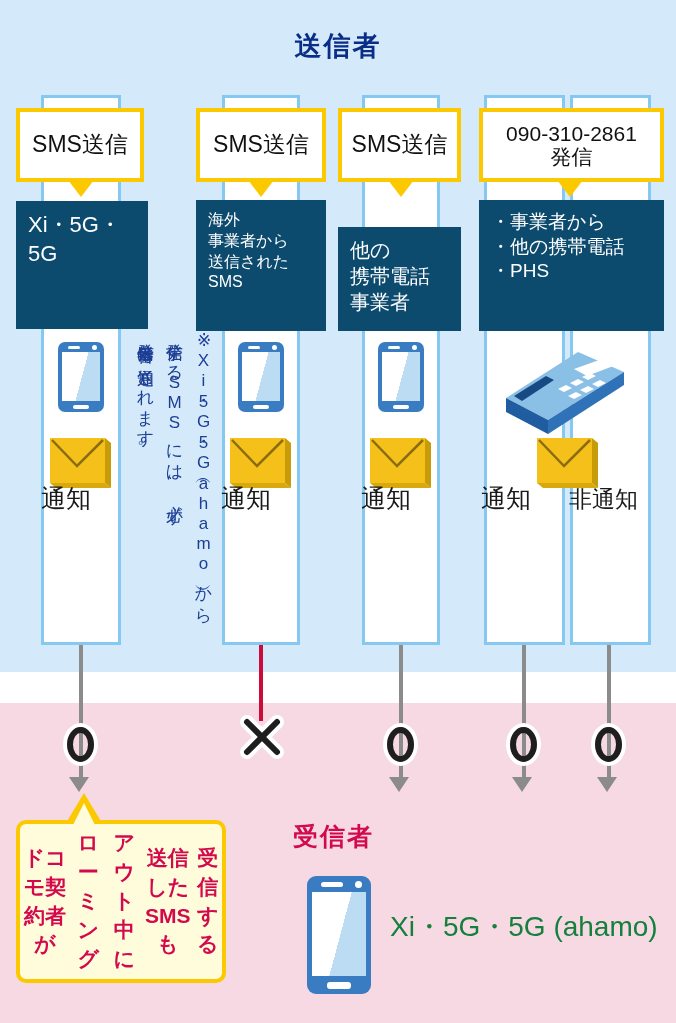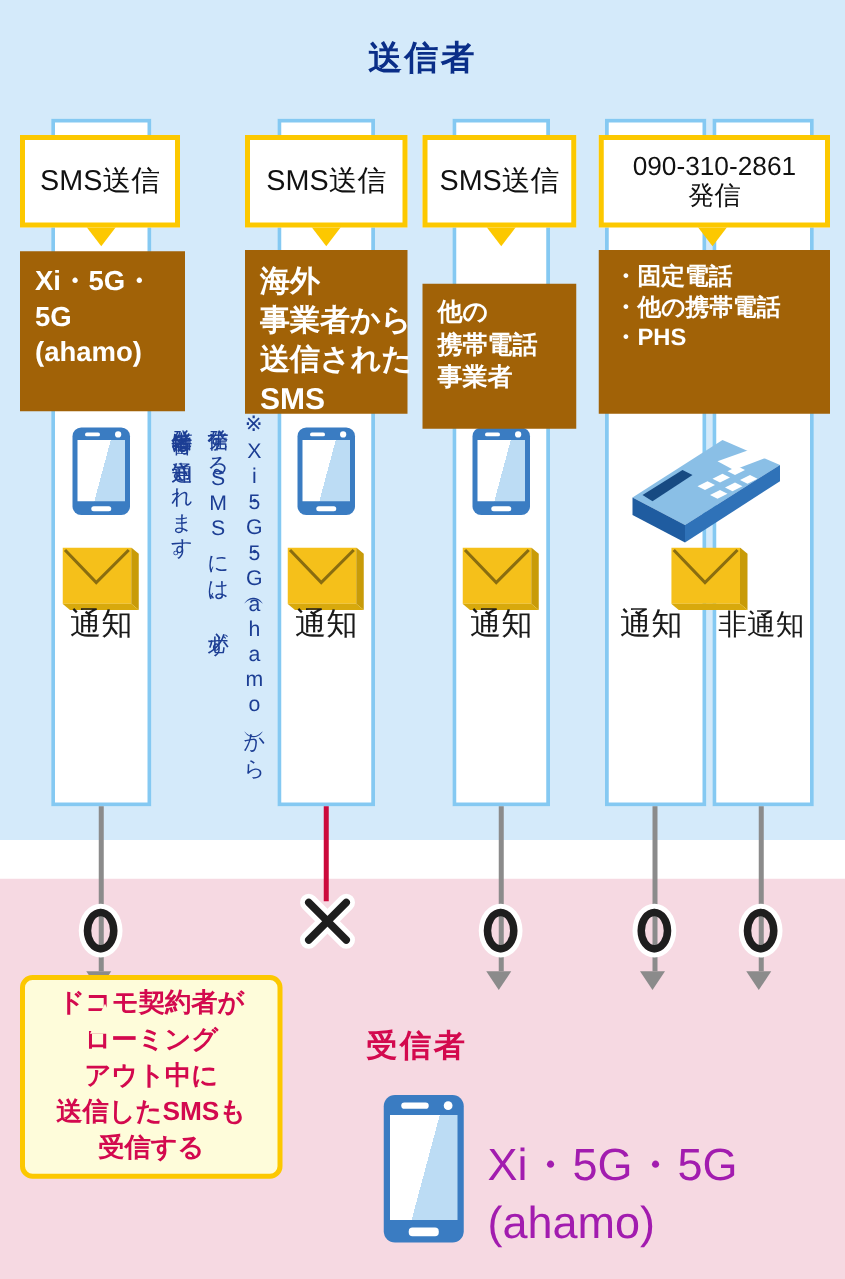--- a/index.html
+++ b/index.html
@@ -18,21 +18,21 @@
     border:3px solid #85c9f2;box-sizing:border-box;z-index:1;}
 
   .label-box{position:absolute;top:108px;height:74px;background:#ffffff;
     border:4px solid #fcc800;box-sizing:border-box;z-index:3;
     display:flex;flex-direction:column;align-items:center;justify-content:center;
     font-size:23px;color:#111;line-height:1.1;text-align:center;}
   .label-box .small{font-size:21px;}
   .tri-down{position:absolute;width:0;height:0;border-left:13px solid transparent;
     border-right:13px solid transparent;border-top:17px solid #fcc800;z-index:2;top:180px;}
 
-  .dark-box{position:absolute;background:#a16207;color:#ffffff;font-weight:bold;
+  .dark-box{position:absolute;background:#0c4a6e;color:#ffffff;font-weight:normal;
     box-sizing:border-box;padding:10px 12px;z-index:3;line-height:1.3;}
   .dark-box div{white-space:pre;}
 
   .note-vert{position:absolute;left:122px;top:330px;width:96px;height:316px;
     writing-mode:vertical-rl;text-orientation:upright;color:#1c3e94;
     font-size:17px;line-height:29px;z-index:2;letter-spacing:1px;}
 
   .phone{position:absolute;background:#3a7cc2;border-radius:7px;z-index:2;}
   .phone .screen{position:absolute;left:4px;right:4px;top:10px;bottom:11px;
     background:linear-gradient(105deg,#ffffff 52%,#bcdcf4 52%);}
@@ -40,41 +40,41 @@
   .phone .camera{position:absolute;top:3px;right:7px;width:5px;height:5px;background:#fff;border-radius:50%;}
   .phone .home{position:absolute;bottom:3px;left:50%;margin-left:-8px;width:16px;height:4px;background:#fff;border-radius:2px;}
 
   .phone-lg{position:absolute;left:307px;top:876px;width:64px;height:118px;
     background:#3a7cc2;border-radius:9px;z-index:2;}
   .phone-lg .screen{position:absolute;left:5px;right:5px;top:16px;bottom:18px;
     background:linear-gradient(105deg,#ffffff 52%,#bcdcf4 52%);}
   .phone-lg .speaker{position:absolute;top:6px;left:14px;width:22px;height:5px;background:#fff;border-radius:3px;}
   .phone-lg .camera{position:absolute;top:5px;right:9px;width:7px;height:7px;background:#fff;border-radius:50%;}
   .phone-lg .home{position:absolute;bottom:5px;left:50%;margin-left:-12px;width:24px;height:7px;background:#fff;border-radius:3px;}
-  .notify{position:absolute;top:482px;width:80px;text-align:center;font-size:25px;color:#1a1a1a;z-index:2;}
+  .notify{position:absolute;top:482px;width:80px;font-size:25px;color:#1a1a1a;z-index:2;}
   .notify.small{font-size:23px;top:484px;}
 
   .arrow-line{position:absolute;width:4px;background:#8b8b8b;z-index:1;}
   .arrow-head{position:absolute;width:0;height:0;border-left:10px solid transparent;
     border-right:10px solid transparent;border-top:15px solid #8b8b8b;z-index:1;}
   .red-line{position:absolute;width:4px;background:#cc0a3c;z-index:1;}
 
   .result-circle{position:absolute;width:15px;height:23px;border:6px solid #1e1e1e;
     border-radius:50%;box-shadow:0 0 0 4px #ffffff;z-index:2;top:727px;background:transparent;}
 
-  .callout{position:absolute;left:16px;top:780px;width:210px;height:163px;background:#fefcda;
+  .callout{position:absolute;left:16px;top:820px;width:210px;height:163px;background:#fefcda;
     border:4px solid #fcc800;border-radius:10px;box-sizing:border-box;z-index:3;
-    display:flex;flex-direction:column;align-items:center;justify-content:center;
+    display:flex;flex-direction:row;align-items:center;justify-content:center;
     color:#d3094e;font-weight:bold;font-size:21px;line-height:1.38;text-align:center;}
   .tail-outer{position:absolute;left:66px;top:793px;width:0;height:0;z-index:3;
     border-left:18px solid transparent;border-right:18px solid transparent;border-bottom:30px solid #fcc800;}
   .tail-inner{position:absolute;left:72px;top:803px;width:0;height:0;z-index:4;
     border-left:12px solid transparent;border-right:12px solid transparent;border-bottom:24px solid #fefcda;}
 
-  .receiver-device-label{position:absolute;left:390px;top:908px;font-size:36px;color:#a21caf;z-index:2;}
+  .receiver-device-label{position:absolute;left:390px;top:908px;font-size:28px;color:#15803d;z-index:2;}
   .icon-svg{position:absolute;z-index:2;}
 </style>
 </head>
 <body>
 
 <div class="canvas">
 
   <div class="bg-sender"></div>
   <div class="bg-gap"></div>
   <div class="bg-receiver"></div>
@@ -102,35 +102,34 @@
     <span>SMS送信</span>
   </div>
   <div class="label-box" style="left:479px;width:185px;">
     <span class="small">090-310-2861</span>
     <span class="small">発信</span>
   </div>
 
   <div class="dark-box" style="left:16px;top:201px;width:132px;height:128px;font-size:22px;">
     <div>Xi・5G・</div>
     <div>5G</div>
-    <div>(ahamo)</div>
-  </div>
-  <div class="dark-box" style="left:196px;top:200px;width:130px;height:131px;font-size:24px;">
+  </div>
+  <div class="dark-box" style="left:196px;top:200px;width:130px;height:131px;font-size:16px;">
     <div>海外</div>
     <div>事業者から</div>
     <div>送信された</div>
     <div>SMS</div>
   </div>
-  <div class="dark-box" style="left:338px;top:227px;width:123px;height:116px;font-size:20px;">
+  <div class="dark-box" style="left:338px;top:227px;width:123px;height:104px;font-size:20px;">
     <div>他の</div>
     <div>携帯電話</div>
     <div>事業者</div>
   </div>
   <div class="dark-box" style="left:479px;top:200px;width:185px;height:131px;font-size:19px;">
-    <div>・固定電話</div>
+    <div>・事業者から</div>
     <div>・他の携帯電話</div>
     <div>・PHS</div>
   </div>
 
   <div class="note-vert">
     <div>※Xi・5G・5G（ahamo）から</div>
     <div>発信するSMSには、必ず</div>
     <div>発信者番号は通知されます。</div>
   </div>
 

